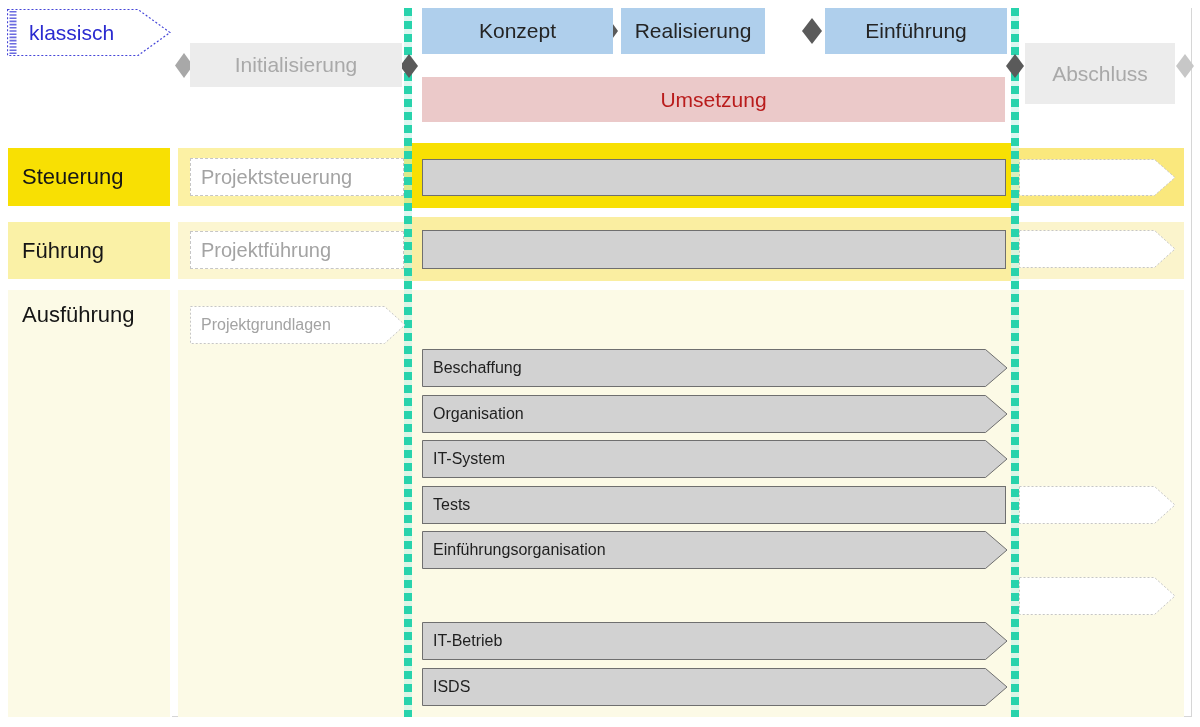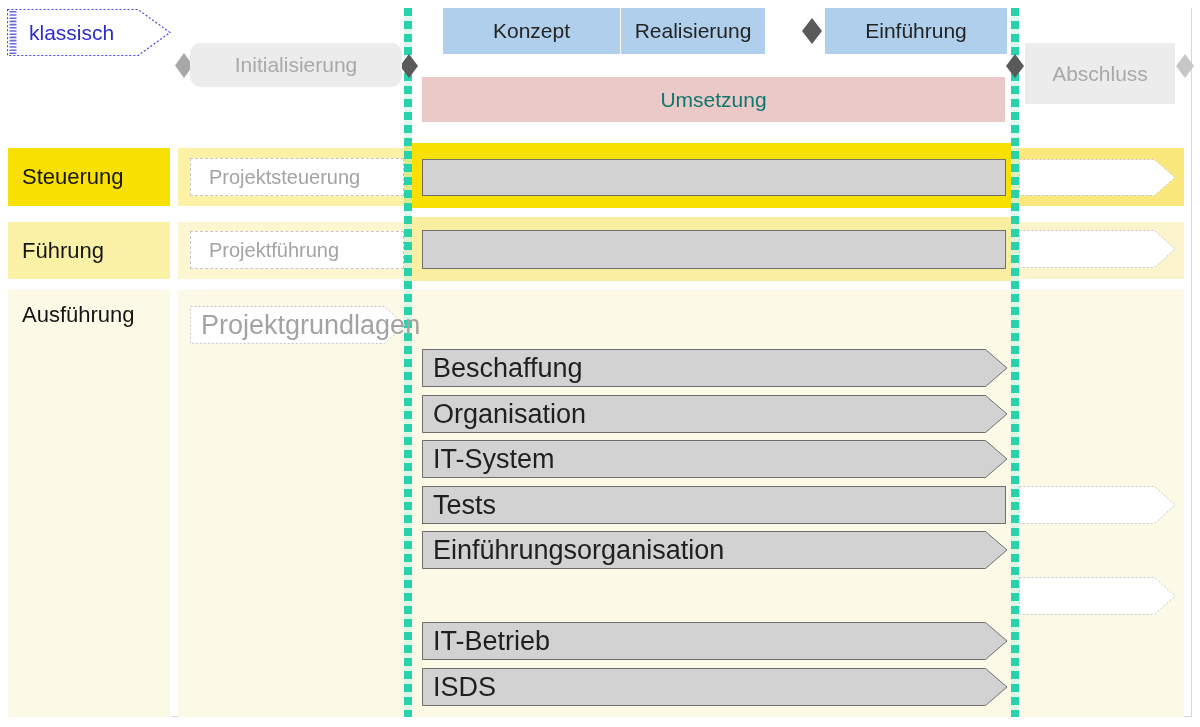--- a/index.html
+++ b/index.html
@@ -8,31 +8,31 @@
   .abs{position:absolute;box-sizing:border-box;}
   
   .seg{z-index:1;}
   .teal{z-index:2;width:8px;top:8px;height:709px;
         background:repeating-linear-gradient(180deg,#28d3ac 0 8px,rgba(198,242,231,.6) 8px 13px);}
   .item{z-index:3;}
   
   .phase{display:flex;align-items:center;justify-content:center;font-size:21px;}
   .phase-blue{background:#afcfec;color:#242424;}
   .phase-ghost{background:#ececec;color:#a9a9a9;}
-  .phase-pink{background:#ebc9c9;color:#0f766e;}
+  .phase-pink{background:#ebc9c9;color:#b91c1c;}
   
   .level{font-size:22px;color:#161616;display:flex;align-items:center;padding-left:14px;}
   .level-top{align-items:flex-start;padding-top:12px;}
   
   .modbox{background:#ffffff;border:1px dashed #c6c6c6;color:#a3a3a3;font-size:20px;
-          display:flex;align-items:center;padding-left:18px;}
+          display:flex;align-items:center;padding-left:10px;}
   
   .bar svg{position:absolute;left:0;top:0;}
   .bar .lbl{position:absolute;left:11px;top:0;height:100%;display:flex;align-items:center;
-            font-size:27px;color:#1f1f1f;white-space:nowrap;}
+            font-size:16px;color:#1f1f1f;white-space:nowrap;}
   .gray-shape{fill:#d2d2d2;stroke:#6f6f6f;stroke-width:1;}
   .white-shape{fill:#ffffff;stroke:#c6c6c6;stroke-width:1;stroke-dasharray:2 2;}
   .lblgray{color:#a3a3a3 !important;}
   
   .legend-lbl{position:absolute;left:22px;top:0;height:100%;display:flex;align-items:center;
               font-size:21px;white-space:nowrap;}
   
   .panel-edge{left:172px;top:8px;width:1020px;height:709px;z-index:0;
               border-right:1px solid #d6d6d6;border-bottom:1px solid #d6d6d6;}
 </style>
@@ -77,24 +77,24 @@
   <svg class="abs item" style="left:802px;top:18px;" width="20" height="26">
     <polygon points="10,0 20,13 10,26 0,13" fill="#5a5a5a"></polygon>
   </svg>
   <svg class="abs item" style="left:1006px;top:54px;" width="18" height="24">
     <polygon points="9,0 18,12 9,24 0,12" fill="#5a5a5a"></polygon>
   </svg>
   <svg class="abs item" style="left:1176px;top:54px;" width="18" height="24">
     <polygon points="9,0 18,12 9,24 0,12" fill="#c7c7c7"></polygon>
   </svg>
 
-  <div class="abs item phase phase-ghost" style="left:190px;top:43px;width:212px;height:44px;border-radius:11px;">
+  <div class="abs item phase phase-ghost" style="left:190px;top:43px;width:212px;height:44px;">
     <span>Initialisierung</span>
   </div>
-  <div class="abs item phase phase-blue" style="left:422px;top:8px;width:177px;height:46px;margin-left:21px;">
+  <div class="abs item phase phase-blue" style="left:422px;top:8px;width:191px;height:46px;">
     <span>Konzept</span>
   </div>
   <div class="abs item phase phase-blue" style="left:621px;top:8px;width:144px;height:46px;">
     <span>Realisierung</span>
   </div>
   <div class="abs item phase phase-blue" style="left:825px;top:8px;width:182px;height:46px;">
     <span>Einführung</span>
   </div>
   <div class="abs item phase phase-pink" style="left:422px;top:77px;width:583px;height:45px;">
     <span>Umsetzung</span>

